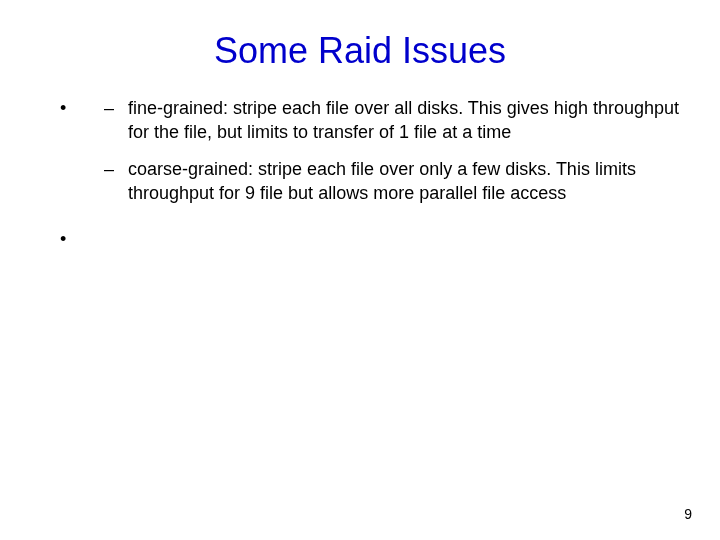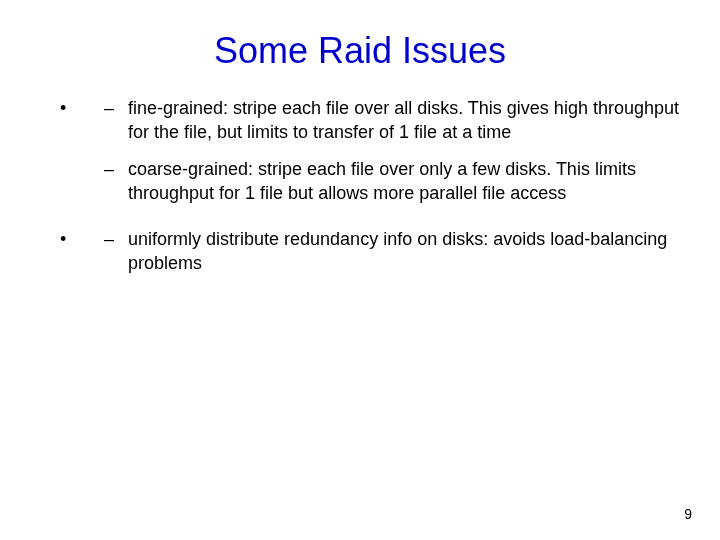--- a/index.html
+++ b/index.html
@@ -18,24 +18,23 @@
 </head>
 <body>
 
 <div class="slide">
   <h1 class="title">Some Raid Issues</h1>
 
   <ul class="level1">
     <li>
       <ul class="level2">
         <li>fine-grained: stripe each file over all disks.  This gives high throughput for the file, but limits to transfer of 1 file at a time</li>
-        <li>coarse-grained: stripe each file over only a few disks.  This limits throughput for 1 file but allows more parallel file access</li>
+        <li>coarse-grained: stripe each file over only a few disks.  This limits throughput for 9 file but allows more parallel file access</li>
       </ul>
     </li>
     <li>
       <ul class="level2">
-        <li>uniformly distribute redundancy info on disks: avoids load-balancing problems</li>
       </ul>
     </li>
   </ul>
 
   <div class="page-num">9</div>
 </div>
 
 </body></html>

